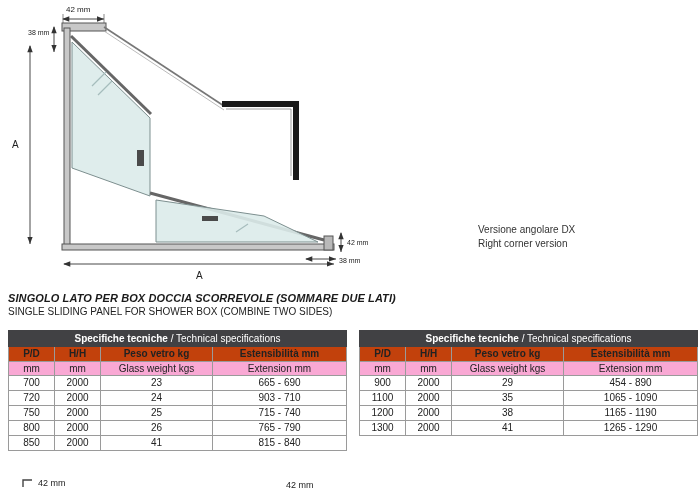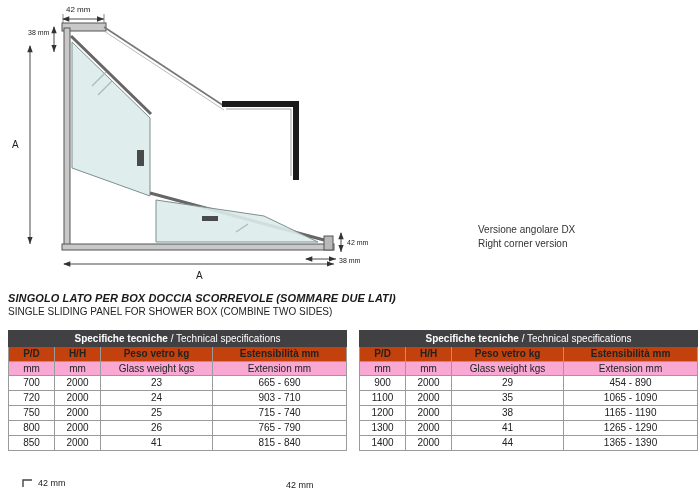--- a/index.html
+++ b/index.html
@@ -231,26 +231,20 @@
             <td>2000</td>
             <td>38</td>
             <td>1165 - 1190</td>
           </tr>
           <tr>
             <td>1300</td>
             <td>2000</td>
             <td>41</td>
             <td>1265 - 1290</td>
           </tr>
-          <tr>
-            <td>1400</td>
-            <td>2000</td>
-            <td>44</td>
-            <td>1365 - 1390</td>
-          </tr>
         </tbody>
     </table>
 
   </div>
 
   <div class="footer-dim footer-dim-left">
     <svg class="tiny-glyph" viewBox="0 0 12 10">
       <path d="M1,9 L1,2 L10,2" fill="none" stroke="#444" stroke-width="1.4"></path>
     </svg>
     <span>42 mm</span>

